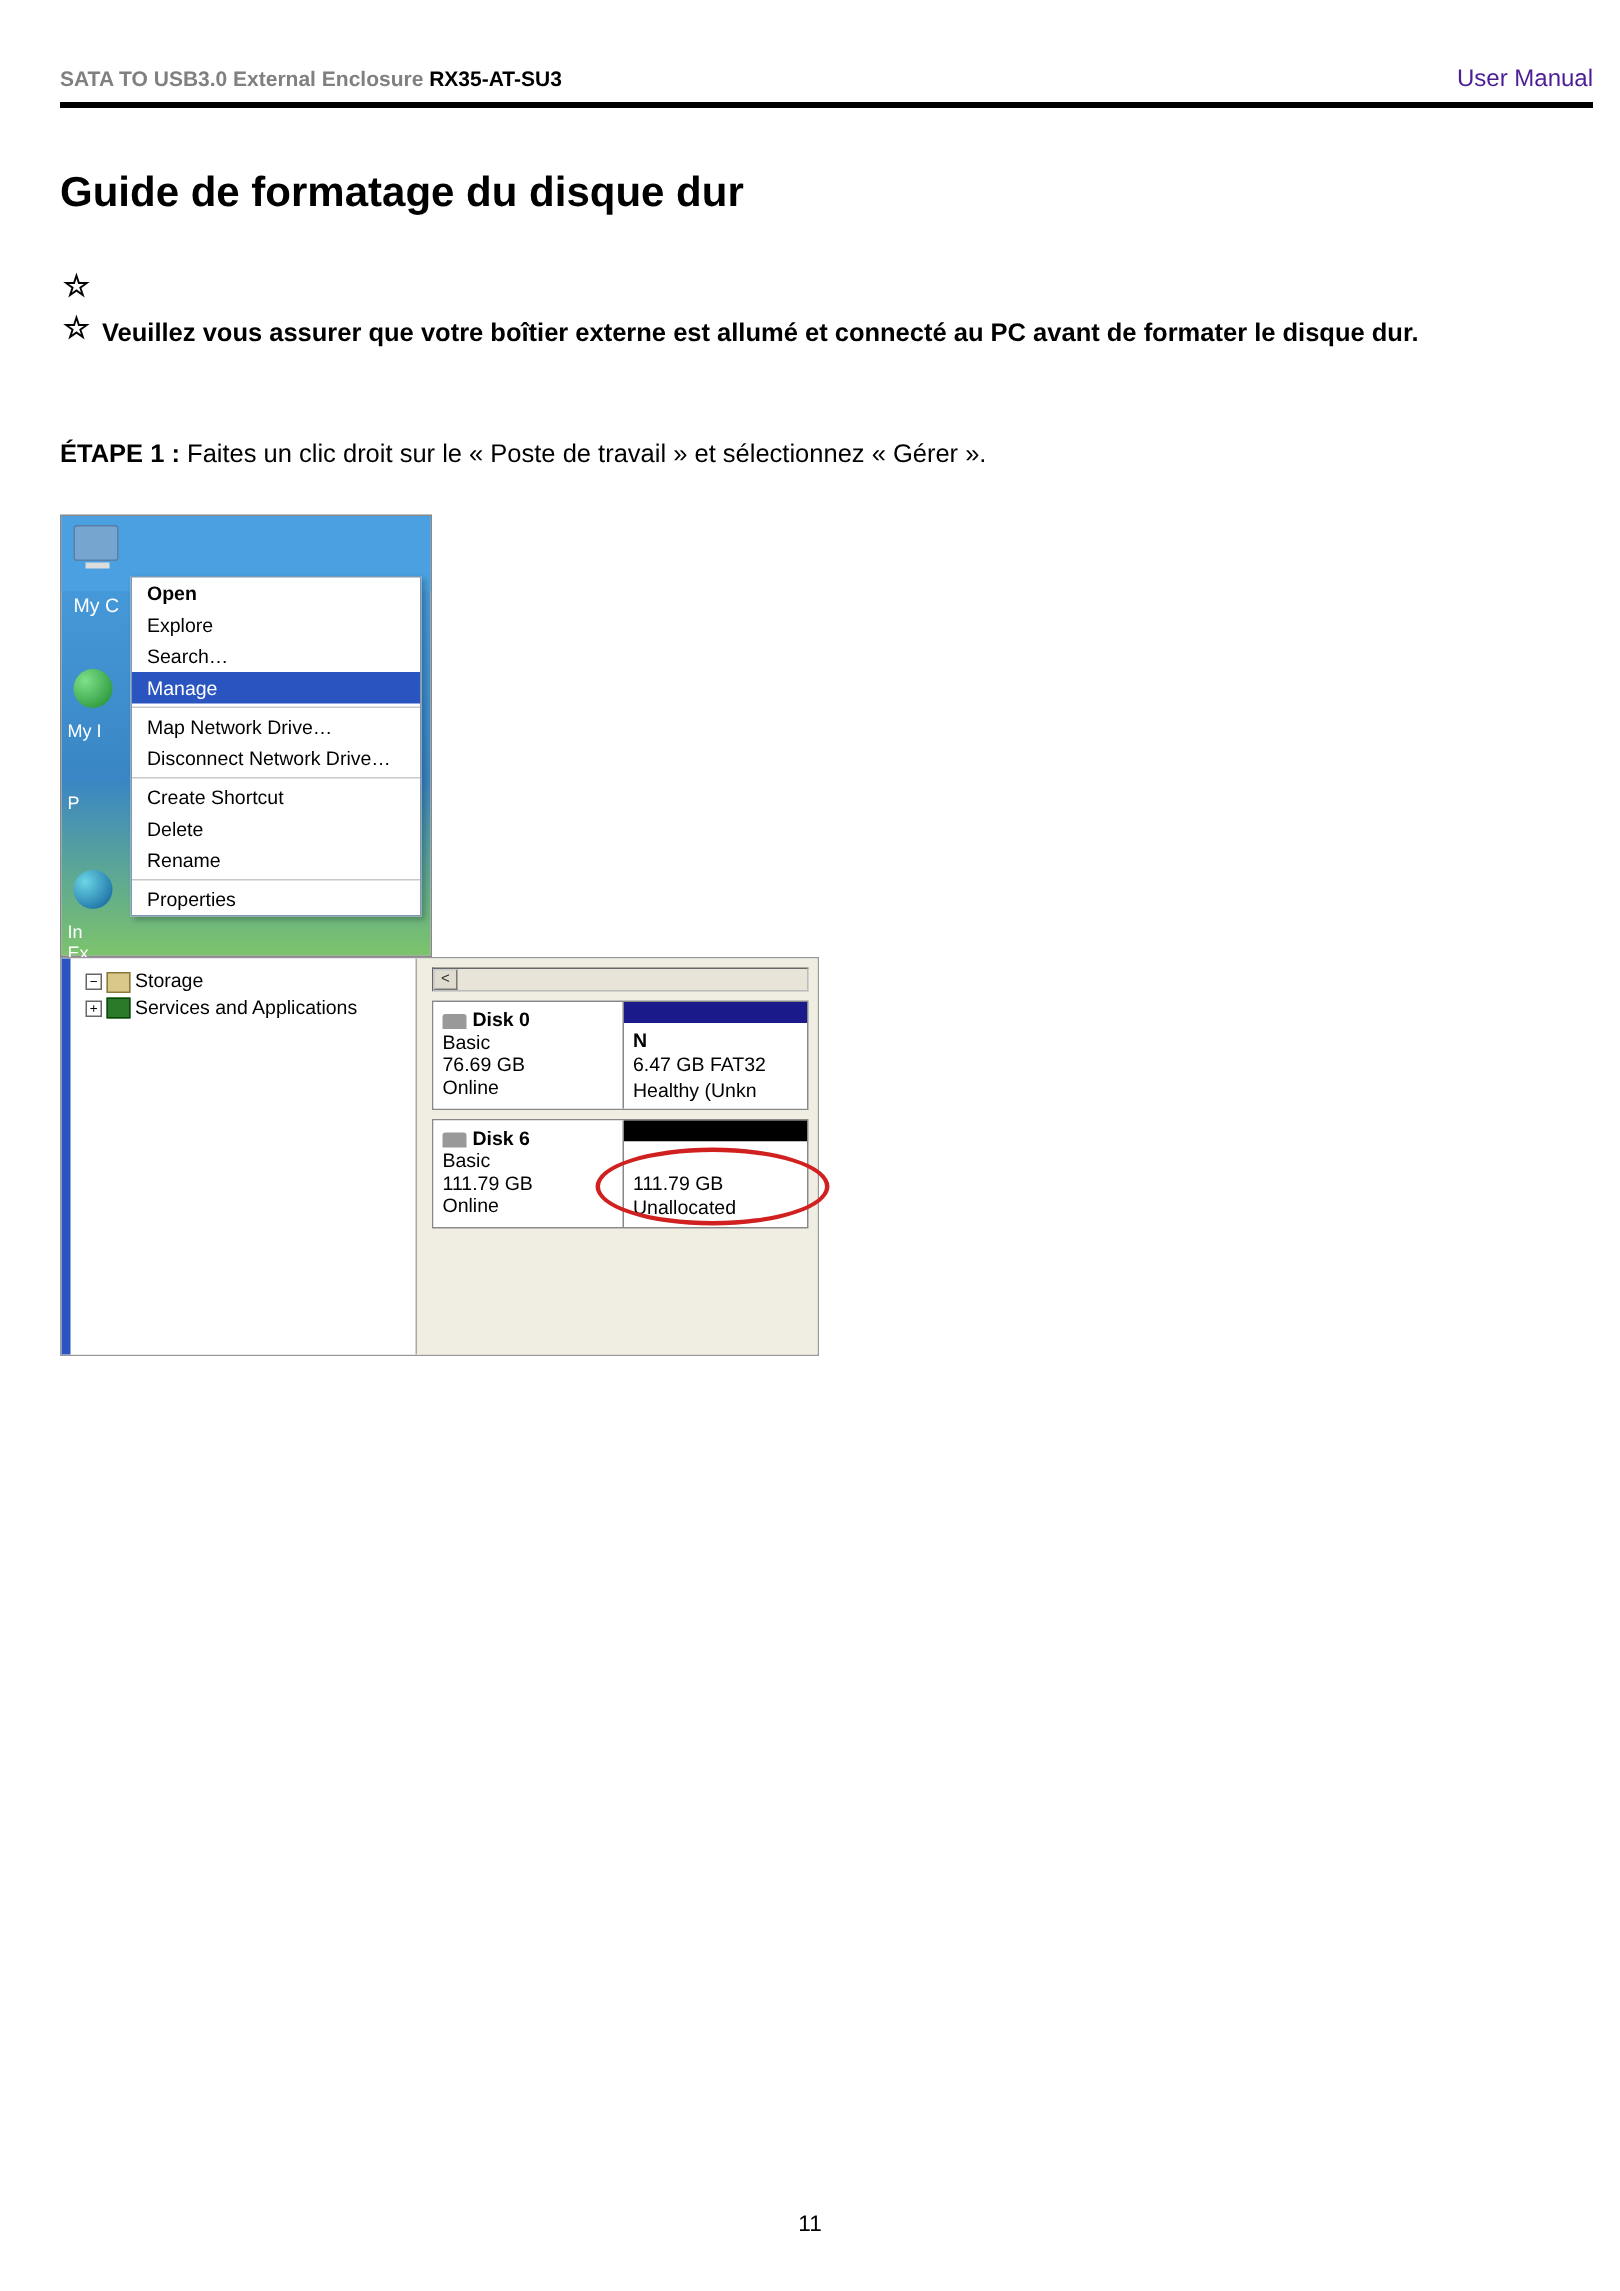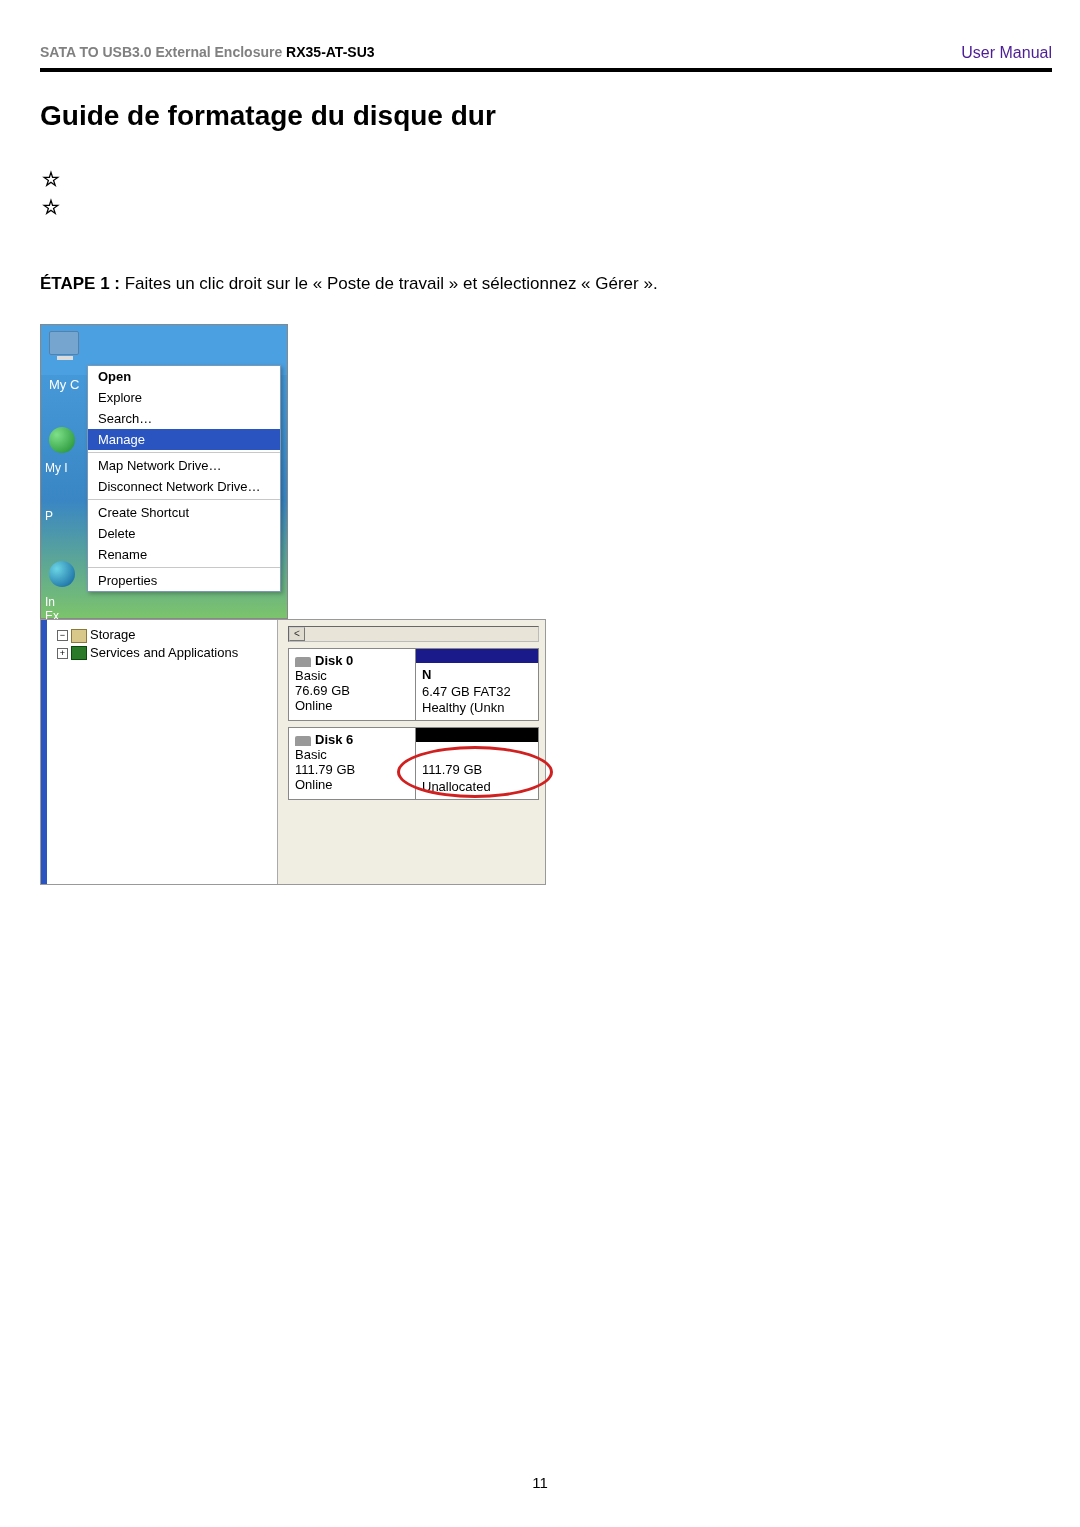--- a/index.html
+++ b/index.html
@@ -1,22 +1,22 @@
 <!DOCTYPE html>
 <html><head>
 <meta charset="utf-8">
 <style>
   html,body{margin:0;padding:0;background:#fff;font-family:Arial,Helvetica,sans-serif;color:#000;}
-  .page{width:1080px;height:1527px;position:relative;box-sizing:border-box;padding:44px 28px 0 40px;}
+  .page{width:1080px;height:1527px;position:relative;box-sizing:border-box;padding:44px 18px 0 40px;}
   .hdr{display:flex;justify-content:space-between;font-size:14px;color:#000;}
   .hdr-left{color:#808080;font-weight:bold;}
   .hdr-left .model{color:#000;}
   .hdr-right{color:#4c1d95;font-size:16px;font-weight:normal;}
   .rule{border:0;border-top:4px solid #000;margin:6px 0 0 0;}
-  h1{font-size:28px;margin:28px 0 36px 0;font-weight:bold;}
+  h1{font-size:28px;margin:40px 0 36px 0;font-weight:bold;}
   .note-line{display:flex;align-items:flex-start;gap:6px;font-size:17px;font-weight:bold;margin:6px 0;line-height:1.7;}
   .star{font-size:20px;line-height:1.1;flex:0 0 22px;text-align:center;}
   .step{font-size:17px;line-height:1.9;margin:50px 0 24px 0;}
   .step b{font-weight:bold;}
   .step em{font-style:italic;font-weight:normal;}
   
   .shot1{width:246px;border:1px solid #888;background:linear-gradient(#4aa0e0,#3a86c4 60%,#7cc46b);position:relative;padding:0;}
   .desk{height:50px;background:#4aa0e0;position:relative;}
   .mycomp{position:absolute;left:8px;top:6px;width:32px;height:28px;}
   .mycomp .mon{width:28px;height:22px;background:#76a6d0;border:1px solid #5a7fa7;border-radius:2px;}
@@ -80,20 +80,21 @@
   </div>
   <hr class="rule">
 
   <h1>Guide de formatage du disque dur</h1>
 
   <div class="note-line">
     <span class="star">☆</span>
   </div>
   <div class="note-line">
     <span class="star">☆</span>
+    <span>Veuillez vous assurer que votre boîtier externe est allumé et connecté au PC avant de formater le disque dur.</span>
   </div>
 
   <p class="step">
     <b>ÉTAPE 1 :</b><span> Faites un clic droit sur le « Poste de travail » et sélectionnez « Gérer ».</span>
   </p>
 
   <div class="shot1">
     <div class="desk">
       <div class="mycomp">
         <div class="mon"></div>

